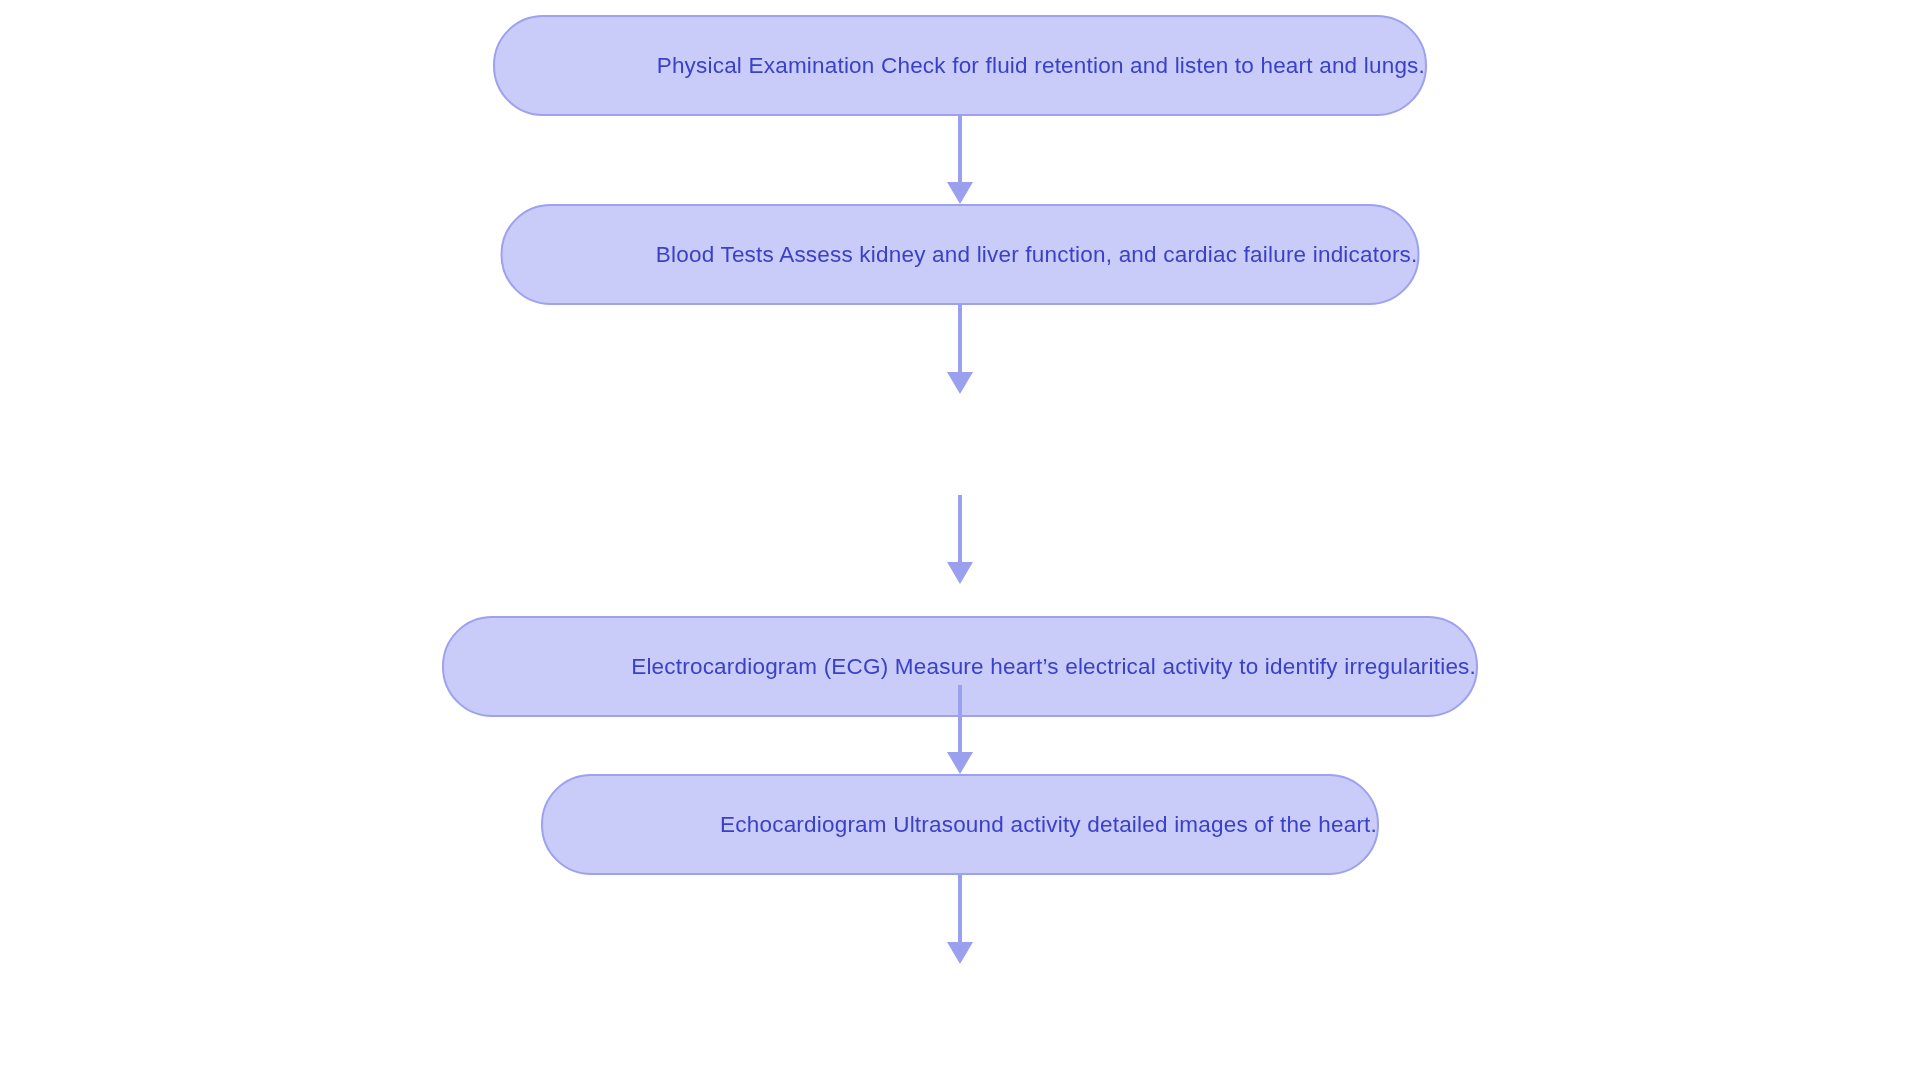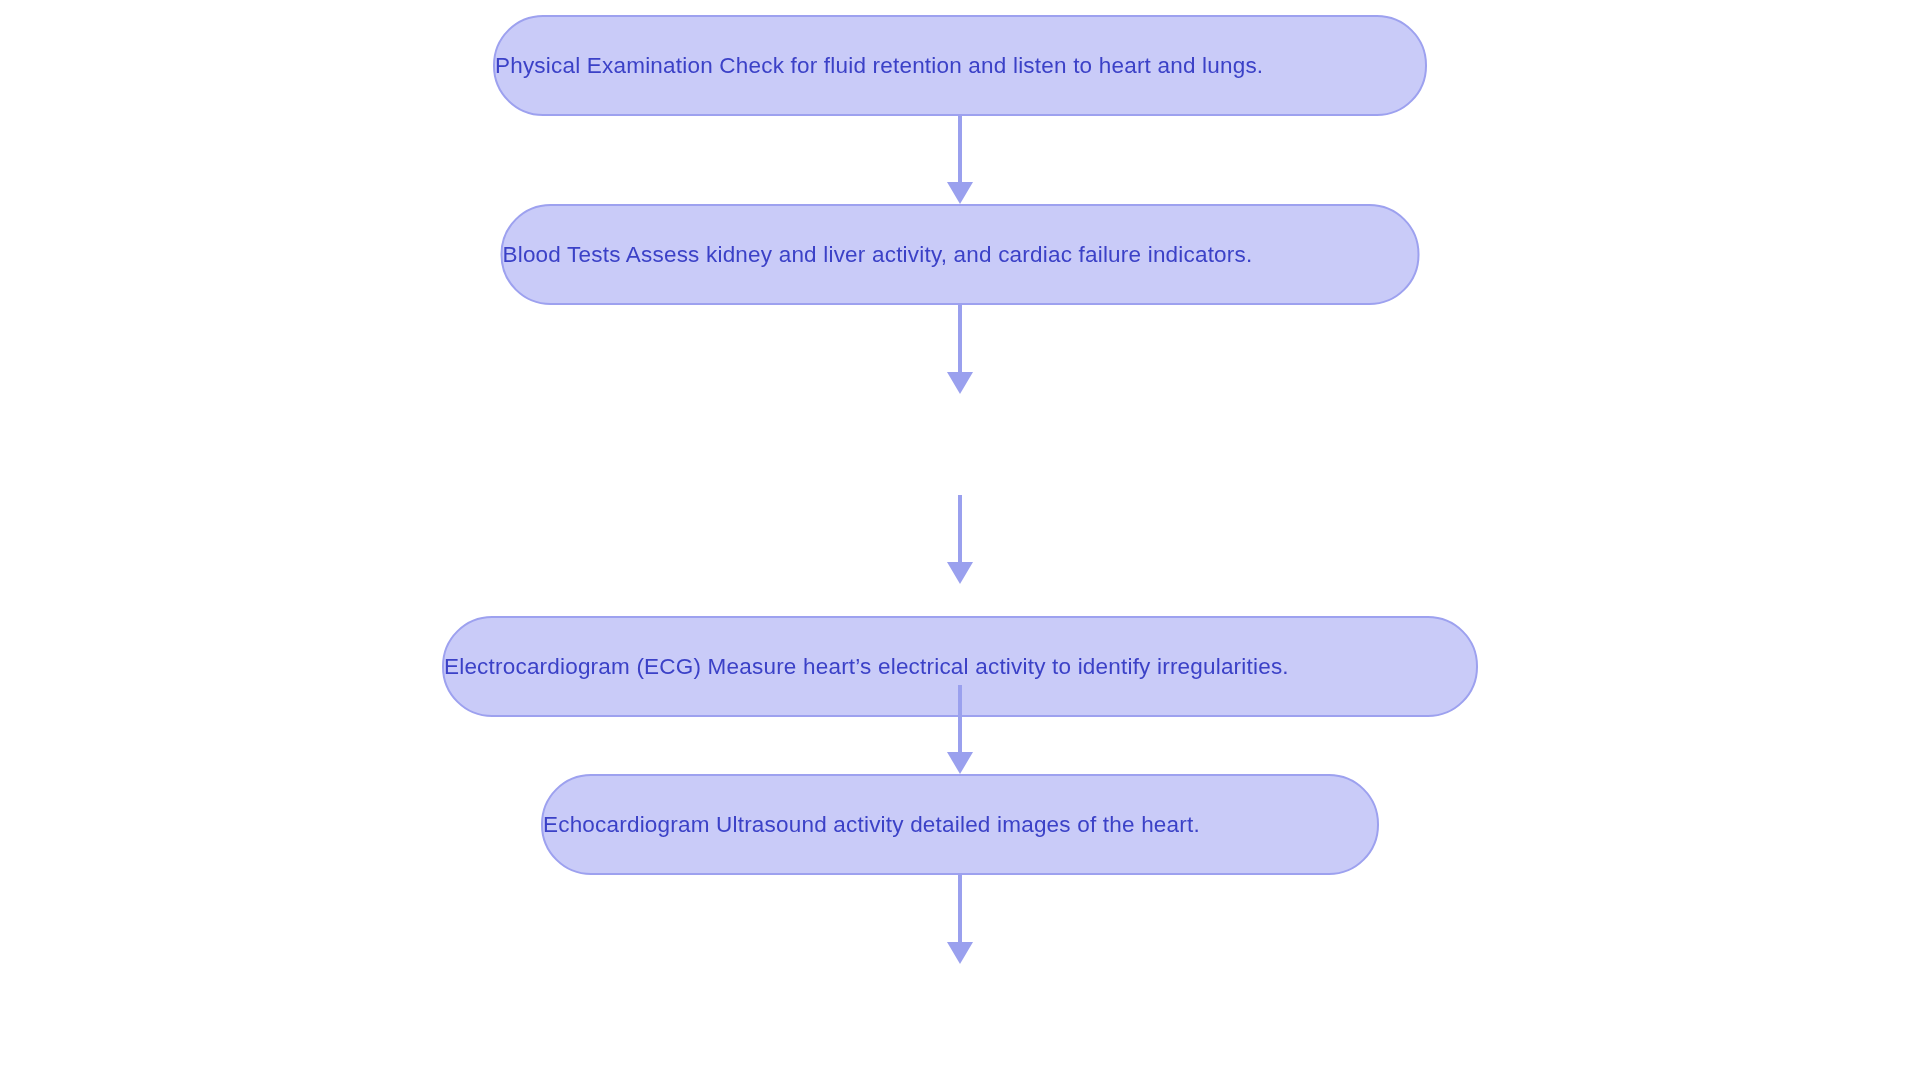--- a/index.html
+++ b/index.html
@@ -27,21 +27,21 @@
     position: absolute;
     left: 50%;
     transform: translateX(-50%);
     height: 101px;
     border-radius: 50px;
     background: var(--node-fill);
     border: 2px solid var(--node-border);
     color: var(--node-text);
     display: flex;
     align-items: center;
-    justify-content: flex-start;
+    justify-content: flex-end;
     font-size: 22.5px;
     letter-spacing: 0.2px;
     white-space: nowrap;
     text-align: center;
   }
   .node-0 { top: 15px;  width: 934px;  }
   .node-1 { top: 204px; width: 919px;  }
   .node-2 { top: 394px; width: 806px;  }
   .node-3 { top: 616px; width: 1036px; }
   .node-4 { top: 774px; width: 838px;  }
@@ -82,21 +82,21 @@
   <div class="node node-0">
     <span>Physical Examination Check for fluid retention and listen to heart and lungs.</span>
   </div>
 
   <div class="arrow arrow-0">
     <div class="shaft"></div>
     <div class="head"></div>
   </div>
 
   <div class="node node-1">
-    <span>Blood Tests Assess kidney and liver activity, and cardiac failure indicators.</span>
+    <span>Blood Tests Assess kidney and liver function, and cardiac failure indicators.</span>
   </div>
 
   <div class="arrow arrow-1">
     <div class="shaft"></div>
     <div class="head"></div>
   </div>
 
 
   <div class="arrow arrow-2">
     <div class="shaft"></div>

